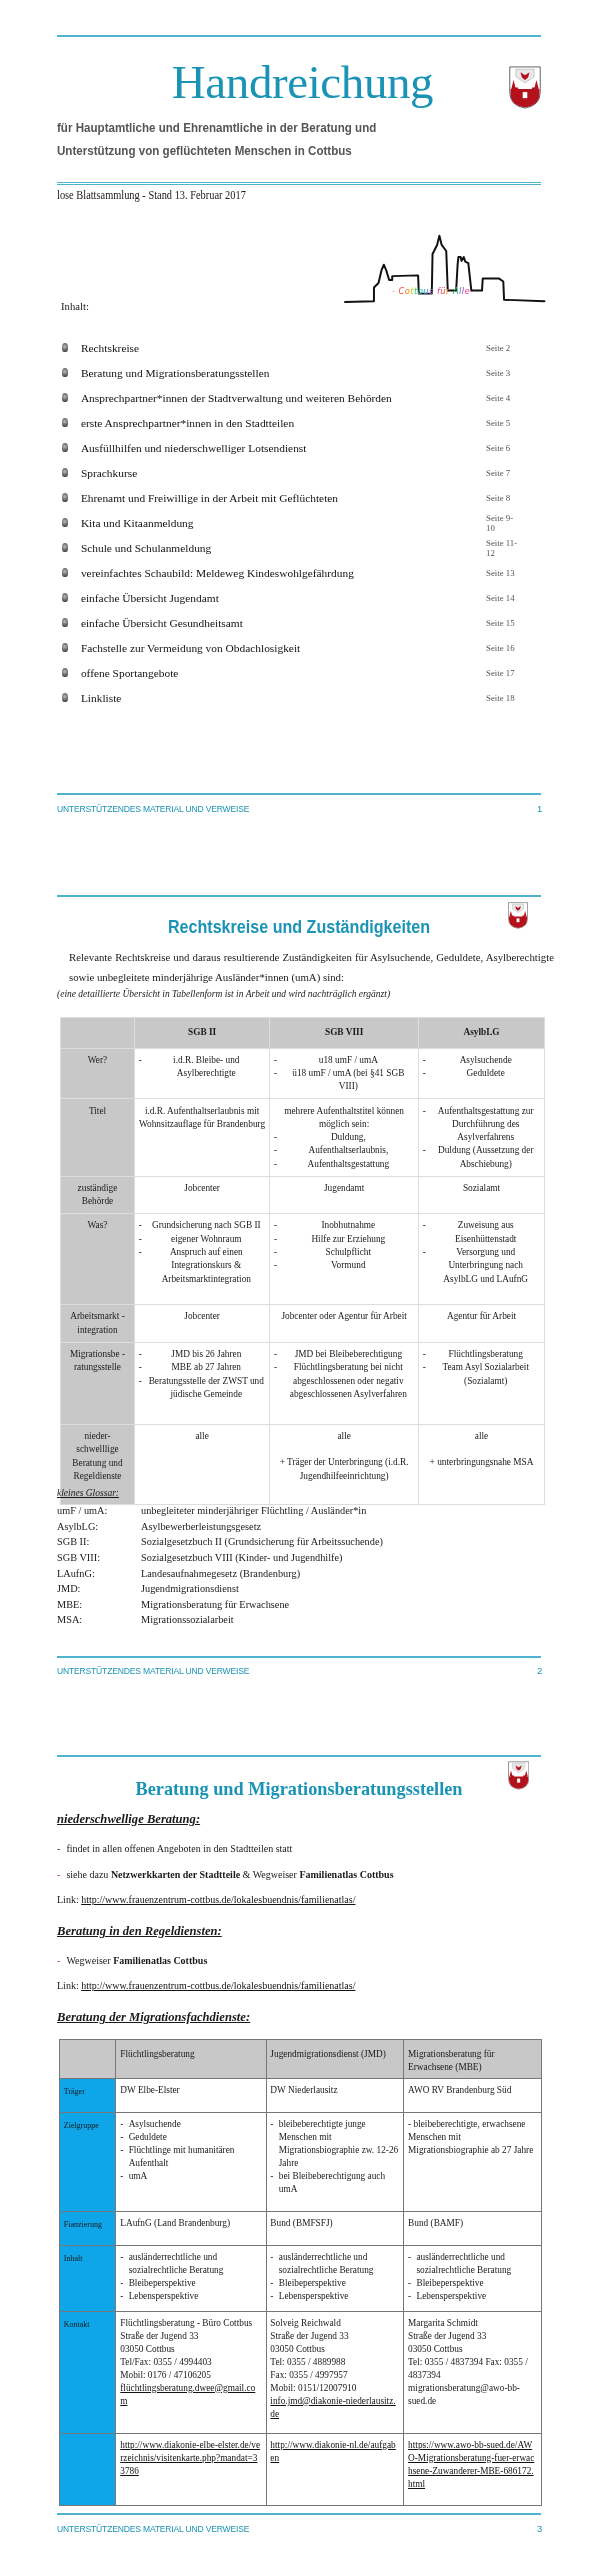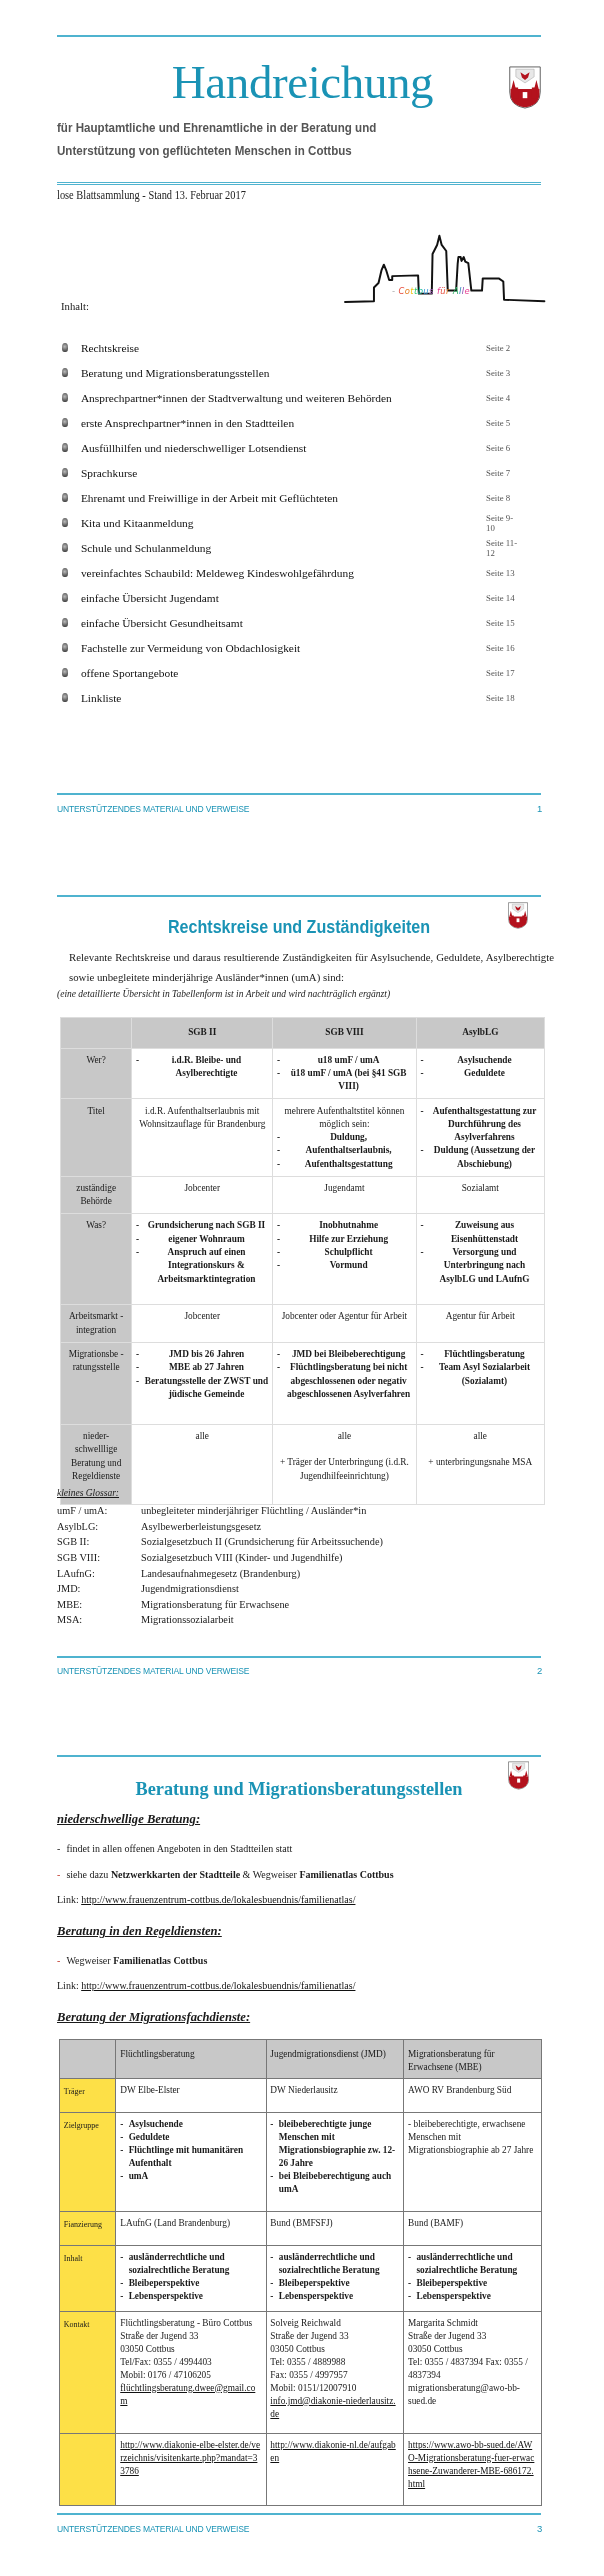--- a/index.html
+++ b/index.html
@@ -33,39 +33,39 @@
 
   table.grid { position: absolute; border-collapse: collapse; font-family: "Liberation Serif", serif; }
   #rk-table { left: 60px; top: 1017px; width: 371px; border: 1.5px solid #333; font-size: 9.3px; line-height: 13.3px; }
   #rk-table td, #rk-table th { border: 0.8px solid #ddd; vertical-align: top; padding: 5.3px 3.8px 4.6px 3.8px; text-align: center; font-weight: normal; }
   #rk-table th { background: #c8c8c8; font-weight: bold; padding: 8.4px 3.8px 7.6px 3.8px; }
   #rk-table td.rowhead { background: #c8c8c8; width: 54px; }
   #rk-table { width: 371px; }
   .col-a { width: 100px; } .col-b { width: 117px; } .col-c { width: 99px; }
 
   ul.dash { list-style: none; }
-  ul.dash li { position: relative; padding-left: 8.4px; font-weight: bold; }
+  ul.dash li { position: relative; padding-left: 8.4px; }
   ul.dash li::before { content: "-"; position: absolute; left: 0; }
 
   #glossary-title { left: 57px; top: 1488px; font-family: "Liberation Serif", serif; font-style: italic; font-size: 9.5px; text-decoration: underline; }
   #glossary { left: 57px; top: 1503px; font-family: "Liberation Serif", serif; font-size: 10.3px; }
   .gl-row { display: flex; height: 15.6px; align-items: center; }
   .gl-term { width: 84px; }
 
   
   #p3-title { top: 1779px; font-family: "Liberation Serif", serif; font-size: 18.3px; }
   .subhead { position: absolute; left: 57px; font-family: "Liberation Serif", serif; font-style: italic; font-weight: bold; font-size: 12.6px; text-decoration: underline; }
   .p3-line { position: absolute; left: 57px; font-family: "Liberation Serif", serif; font-size: 10px; }
   .dash-red { color: #c0392b; margin-right: 6.1px; }
   .dash-blk { color: #222; margin-right: 6.1px; }
   a.lnk { color: #111; text-decoration: underline; }
   #mf-table { left: 59px; top: 2039px; width: 483px; border: 1.5px solid #555; font-size: 9.3px; line-height: 13px; }
   #mf-table td, #mf-table th { border: 0.8px solid #777; vertical-align: top; padding: 4.6px 3.8px 6.1px 3.8px; text-align: left; font-weight: normal; }
   #mf-table th { background: #c8c8c8; padding: 7.6px 3.8px 4.6px 3.8px; }
-  #mf-table td.rowhead { background: #fde047; width: 47px; font-size: 8px; padding-top: 6.1px; }
+  #mf-table td.rowhead { background: #0ea5e9; width: 47px; font-size: 8px; padding-top: 6.1px; }
   #mf-table a { color: #111; text-decoration: underline; word-break: break-all; }
 </style>
 </head>
 <body>
 
 <div class="rule" style="top:35px;"></div>
 <div id="title" class="abs">Handreichung</div>
 <div class="crest" style="left:509px; top:66px;"><svg viewBox="0 0 42 56" width="100%" height="100%">
       <path d="M1 1 H41 V34 Q41 52 21 55 Q1 52 1 34 Z" fill="#fff" stroke="#555" stroke-width="1.2"></path>
       <path d="M9 4 H33 V14 L21 22 L9 14 Z" fill="#e8e8e8" stroke="#999" stroke-width="0.6"></path>

